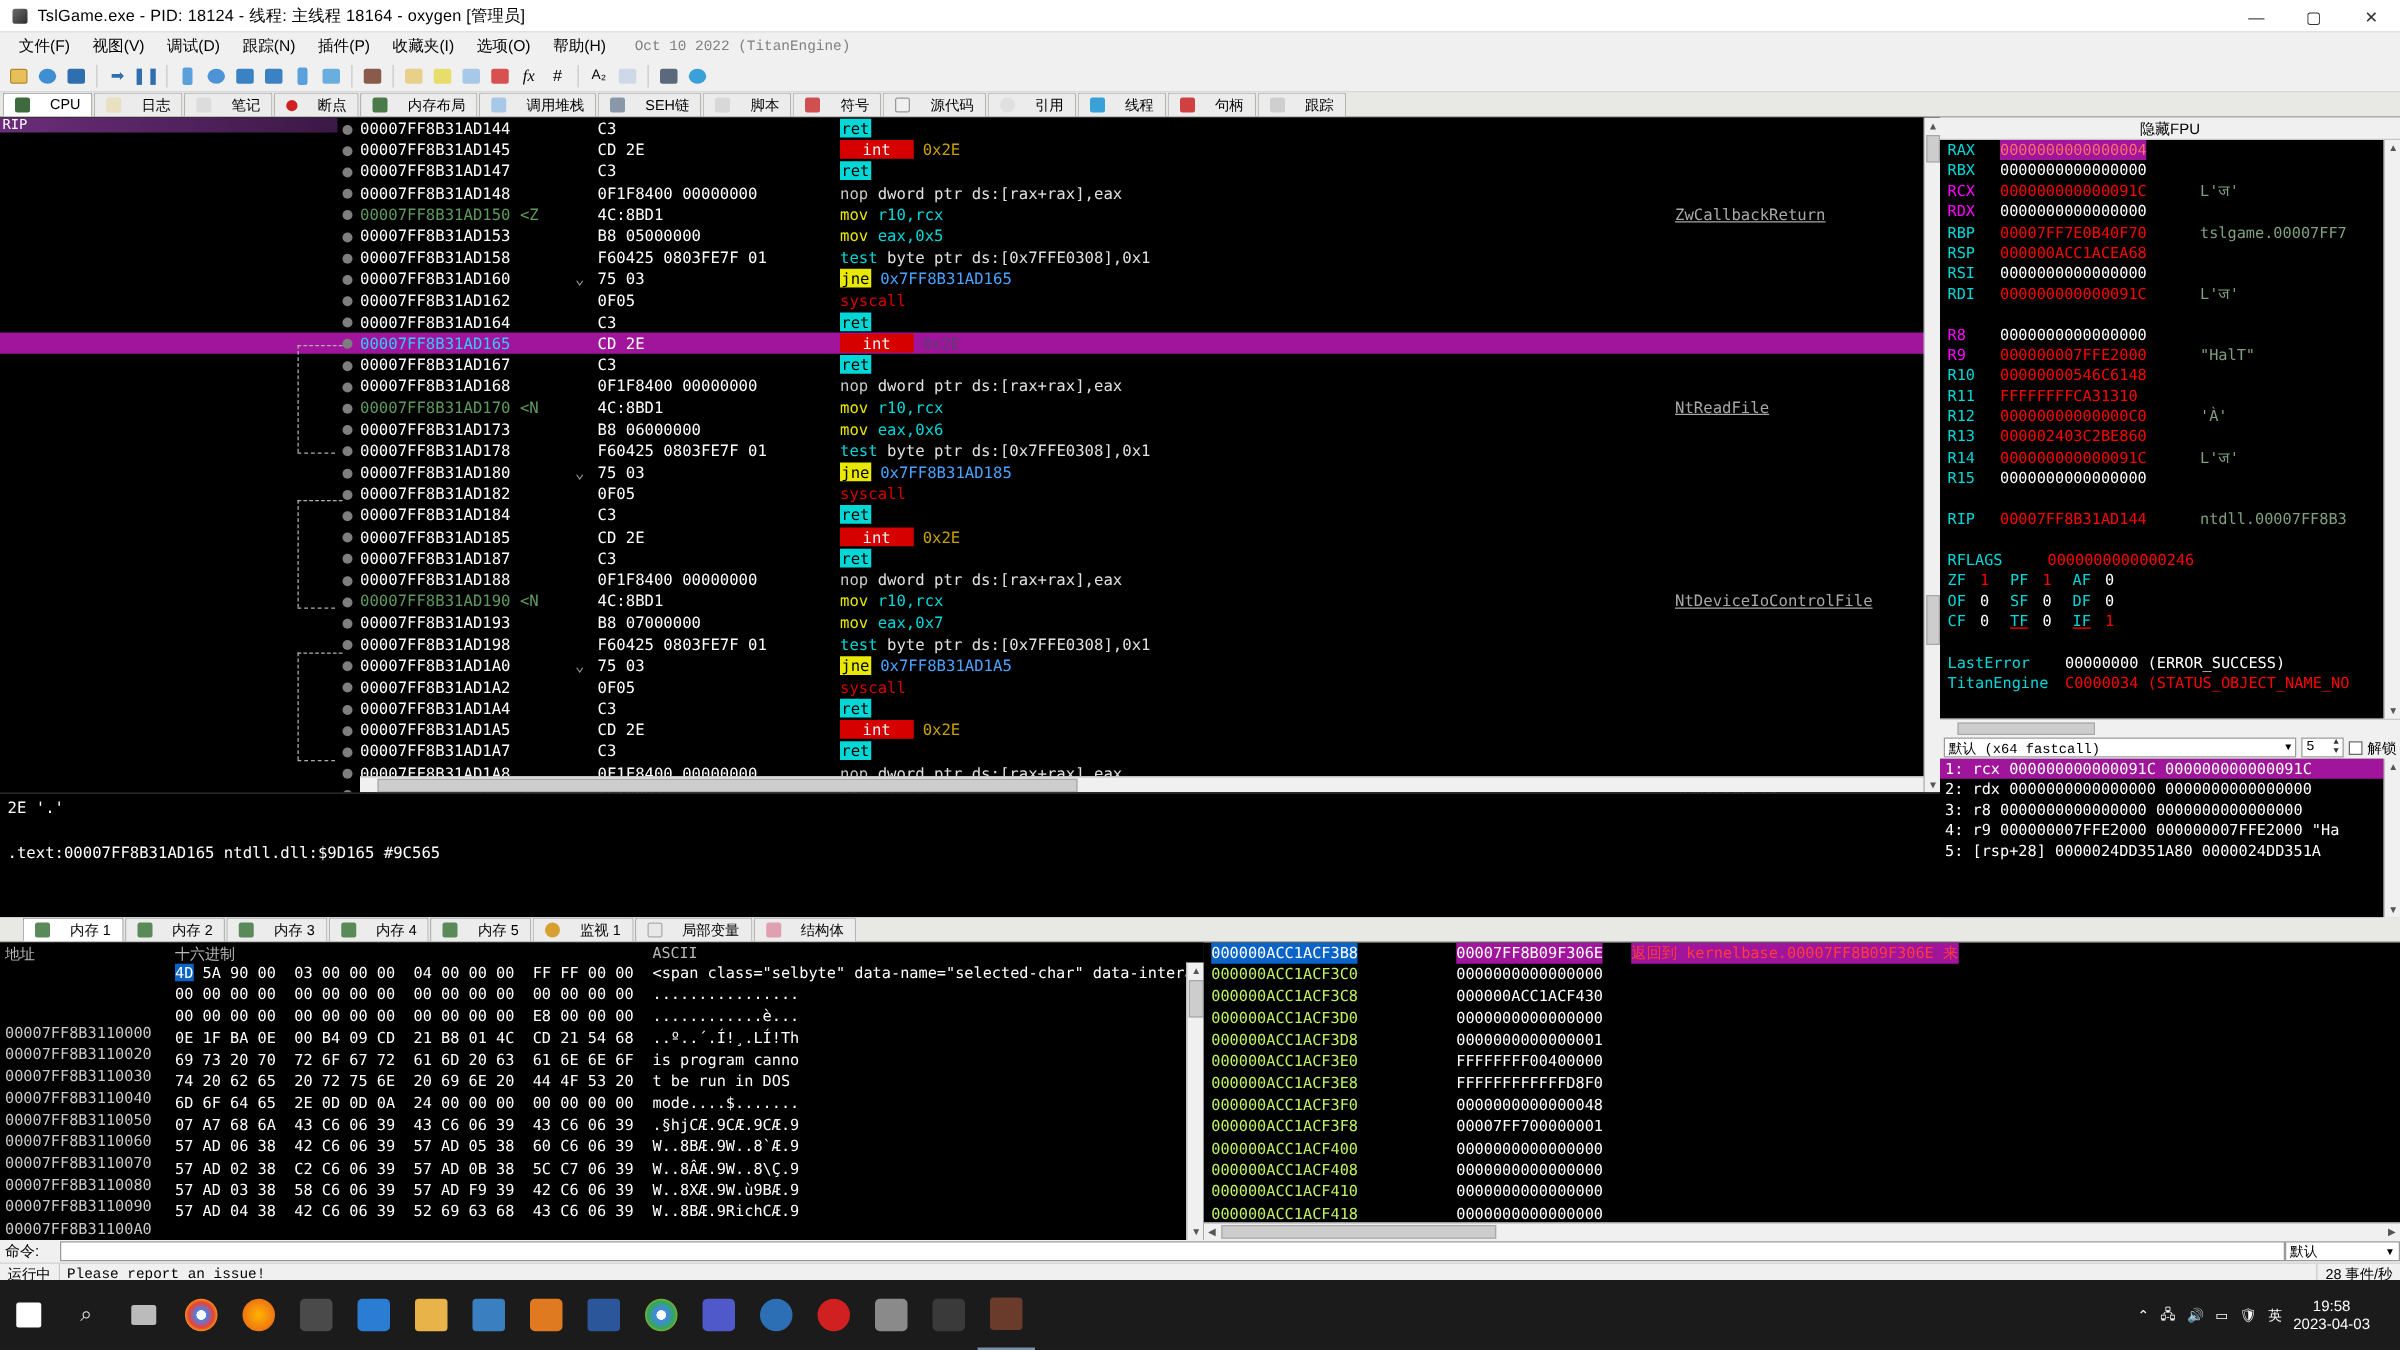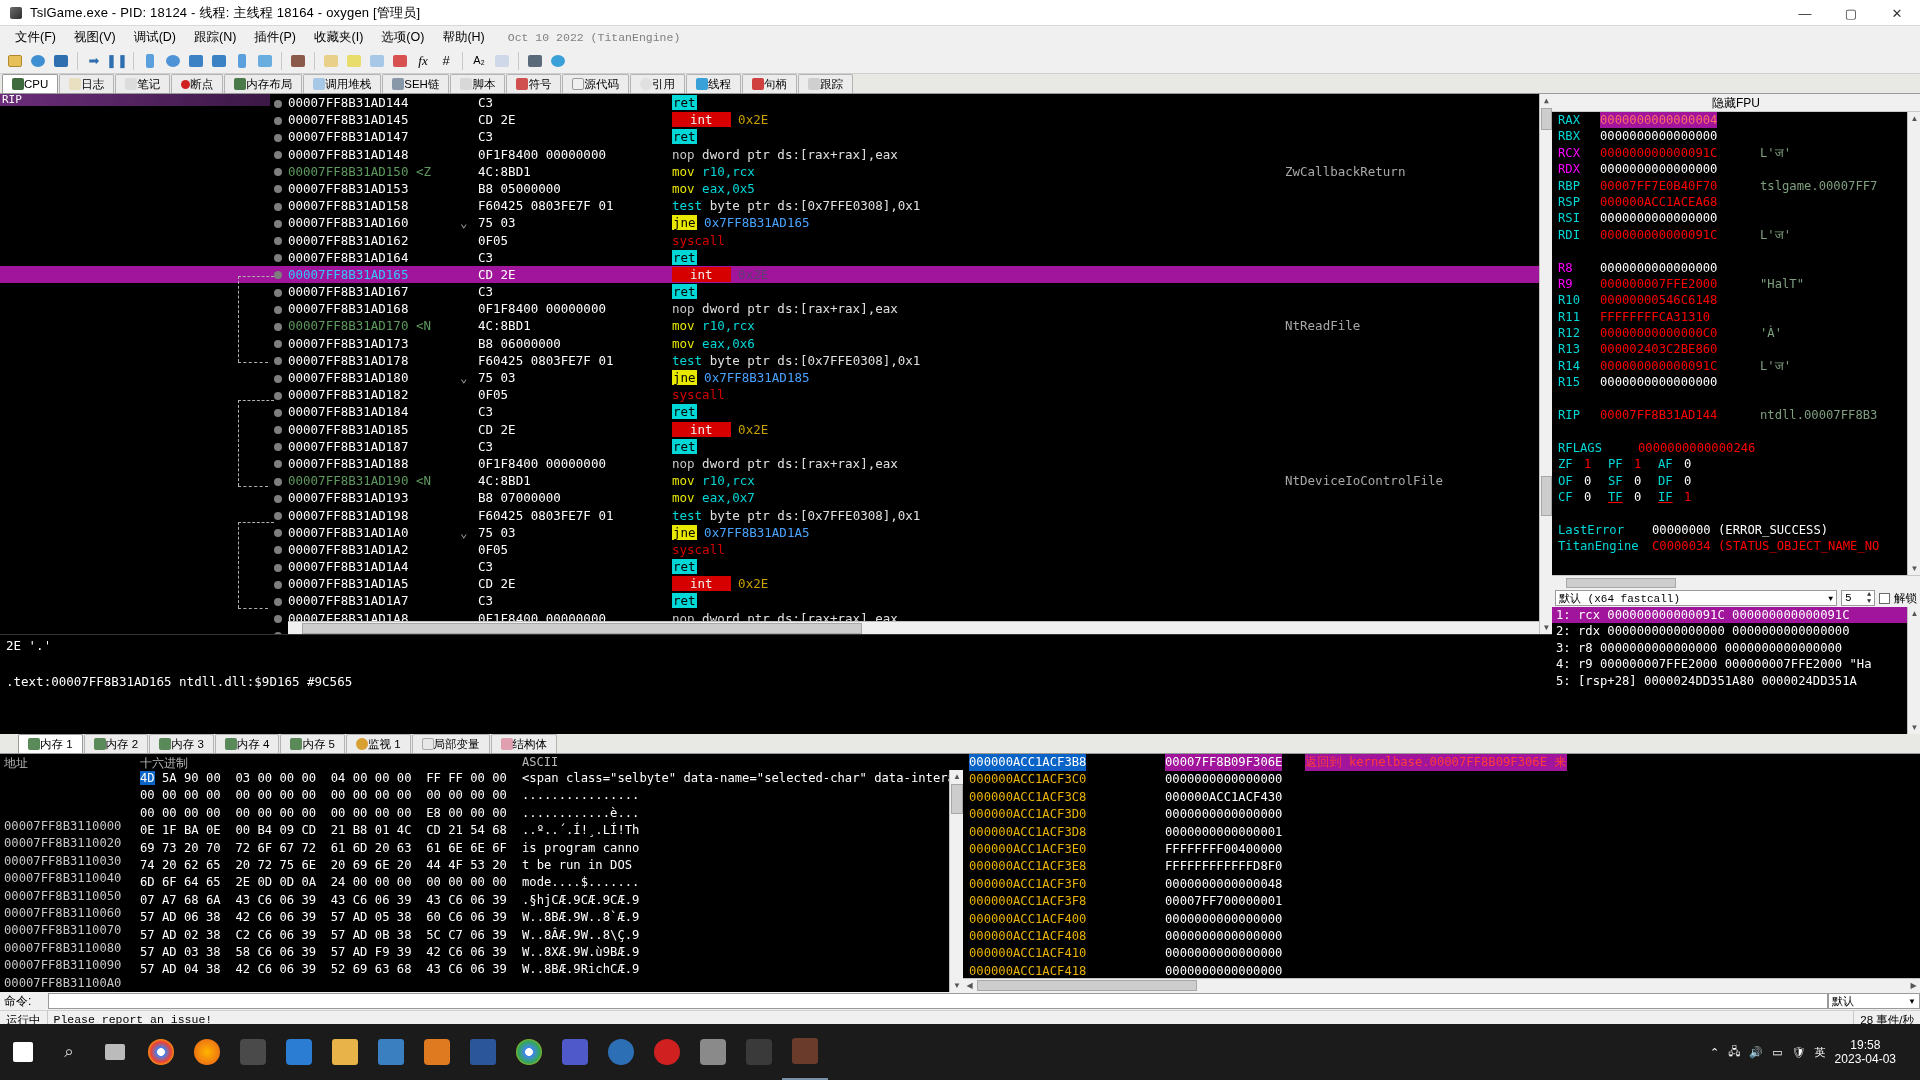--- a/index.html
+++ b/index.html
@@ -44,21 +44,21 @@
         font-size: 13px; line-height: 1; }
   .tb .sq { width: 14px; height: 12px; border-radius: 2px; }
   .tbsep { width: 1px; height: 18px; background: #c8c8c8; margin: 0 4px; }
 
   
   .tabbar {
     height: 20px; background: #e8e8e4; display: flex; align-items: flex-end;
     padding-left: 2px; border-bottom: 1px solid #9a9a9a; font-size: 11.5px;
   }
   .tab {
-    height: 19px; display: flex; align-items: center; gap: 0; padding: 0 9px;
+    height: 19px; display: flex; align-items: center; gap: 16px; padding: 0 9px;
     border: 1px solid #b4b4b4; border-bottom: none; background: #ececeа;
     background: #ececec; color: #000; margin-right: 1px;
     border-radius: 2px 2px 0 0;
   }
   .tab.active { background: #fff; border-color: #9a9a9a; }
   .tab .ti { width: 12px; height: 12px; display: inline-block; border-radius: 2px; }
 
   
   .cpu {
     position: absolute; left: 0; top: 94px; width: 1920px; height: 640px;
@@ -76,21 +76,21 @@
   }
   .drow { position: relative; height: 17.2px; line-height: 17.2px; white-space: pre; }
   .drow.sel { background: #a0159b; }
   .c-side   { position:absolute; left:238px; width: 12px; text-align:center; }
   .c-bullet { position:absolute; left:274px; }
   .c-addr   { position:absolute; left:288px; color:#ffffff; }
   .c-addr.exp { color:#5e9a5e; }
   .c-arrow  { position:absolute; left:460px; color:#a0a0a0; }
   .c-bytes  { position:absolute; left:478px; color:#ffffff; }
   .c-mnem   { position:absolute; left:672px; }
-  .c-cmt    { position:absolute; left:1285px; color:#a8a8a8; }
+  .c-cmt    { position:absolute; left:1340px; color:#a8a8a8;text-decoration:underline; }
   .dot { display:inline-block; width:8px; height:8px; border-radius:50%;
          background:#7e7e7e; vertical-align: middle; }
   .m-ret  { color:#000; background:#00d7d7; padding:0 1px; }
   .m-int  { color:#f0f0f0; background:#d60000; padding:0 18px; }
   .m-jne  { color:#000; background:#e8e800; padding:0 1px; }
   .m-sys  { color:#d60000; }
   .m-mov  { color:#e8e800; }
   .m-nop  { color:#c8c8c8; }
   .m-test { color:#00d7d7; }
   .op-num { color:#c8a000; }
@@ -170,21 +170,21 @@
   .m-addr { position:absolute; left:4px; color:#c8c8c8;margin-top:48px; }
   .m-hex  { position:absolute; left:140px; }
   .m-asc  { position:absolute; left:522px; }
   .selbyte { background:#0a64c8; color:#fff; }
   .dumpvsb { position:absolute; right:0; top:16px; width:14px; bottom:0; background:#f0f0f0; border-left:1px solid #c0c0c0;}
 
   .stackwrap { position:absolute; left:963px; top:20px; width:957px; height:238px; background:#000; }
   .stackbody { position:absolute; left:0; top:0; right:0; bottom:14px; overflow:hidden;
                font-family:"DejaVu Sans Mono", monospace; font-size:12.2px; color:#fff; }
   .srow { height:17.4px; line-height:17.4px; white-space:pre; position:relative; }
-  .s-addr { position:absolute; left:6px; color:#eab308; }
+  .s-addr { position:absolute; left:6px; color:#bef264; }
   .s-val  { position:absolute; left:202px; color:#fff; }
   .s-cmt  { position:absolute; left:342px; color:#ff3b3b; }
   .srow.sel0 .s-addr { background:#0a64c8; color:#fff; }
   .srow.sel0 .s-val  { background:#a0159b; }
   .srow.sel0 .s-cmt  { background:#a0159b; }
   .stackhsb { position:absolute; left:0; right:0; bottom:0; height:14px; background:#f0f0f0; border-top:1px solid #c0c0c0; }
   .stackhsb .thumb { position:absolute; left:14px; top:1px; height:11px; width:220px; background:#cdcdcd; border:1px solid #a8a8a8;}
 
   .cmdbar { position:absolute; left:0; top:258px; width:1920px; height:18px; display:flex; align-items:center;
             background:#f0f0f0; font-size:12px; }

